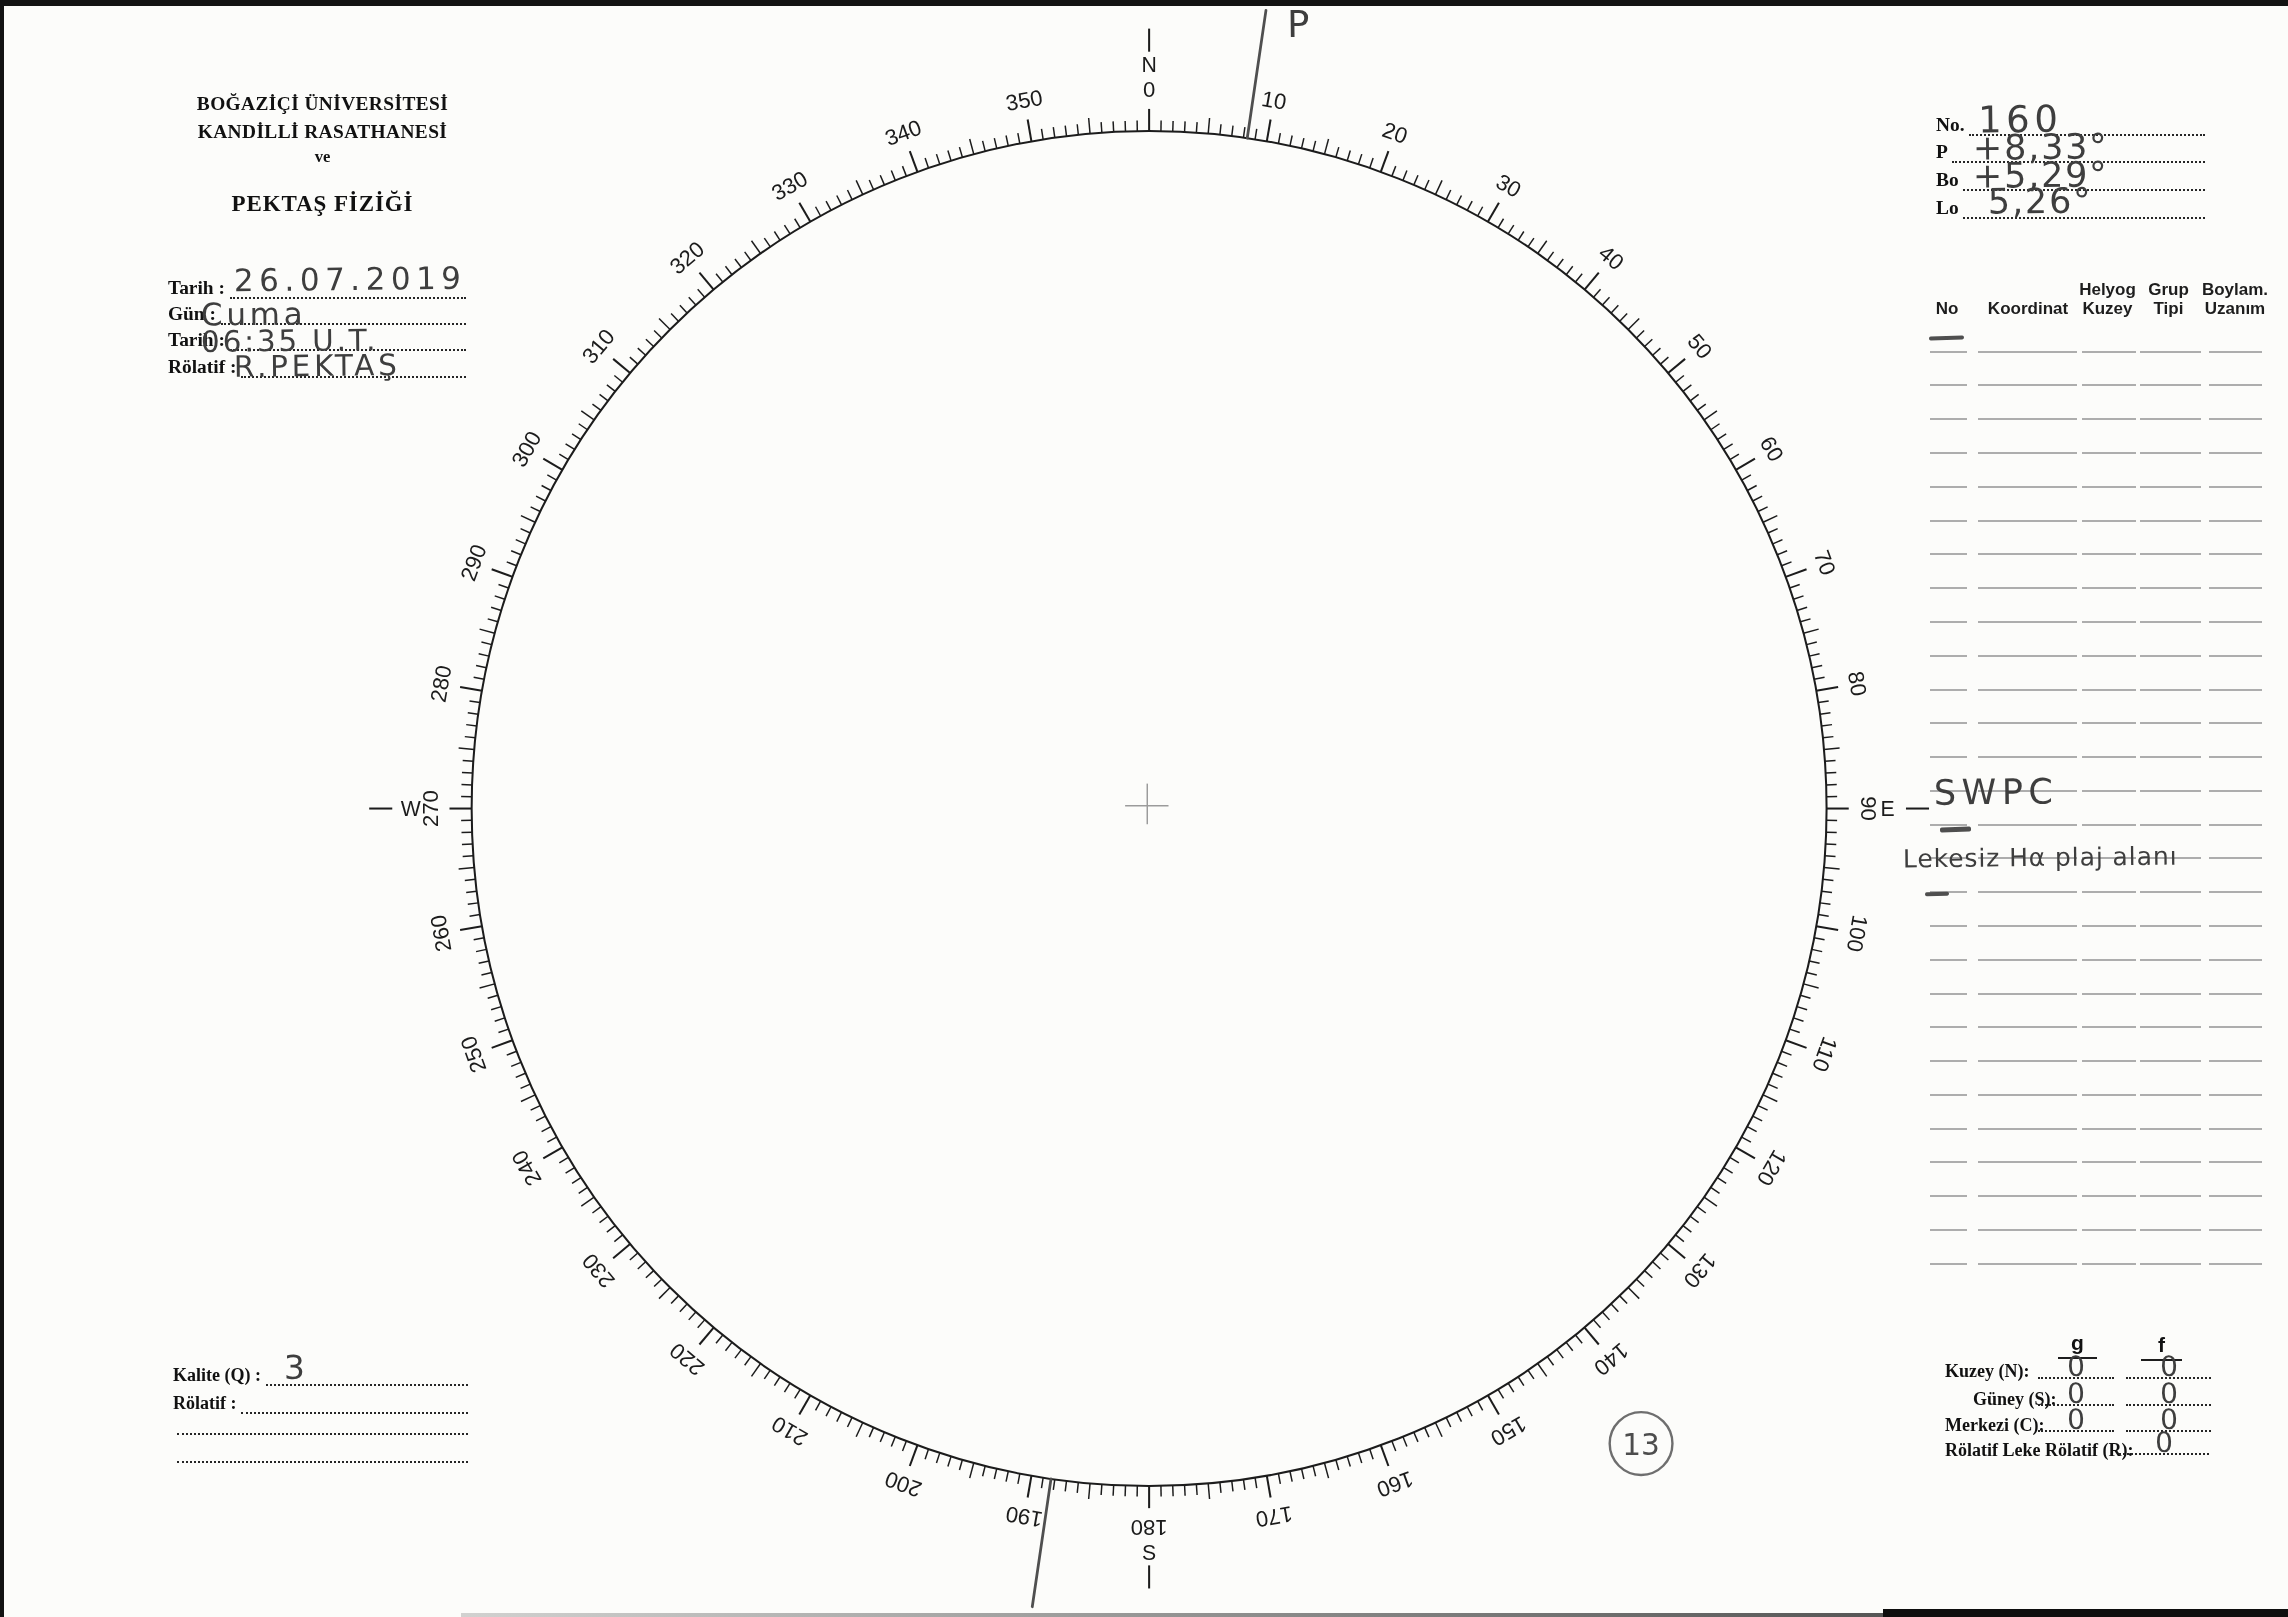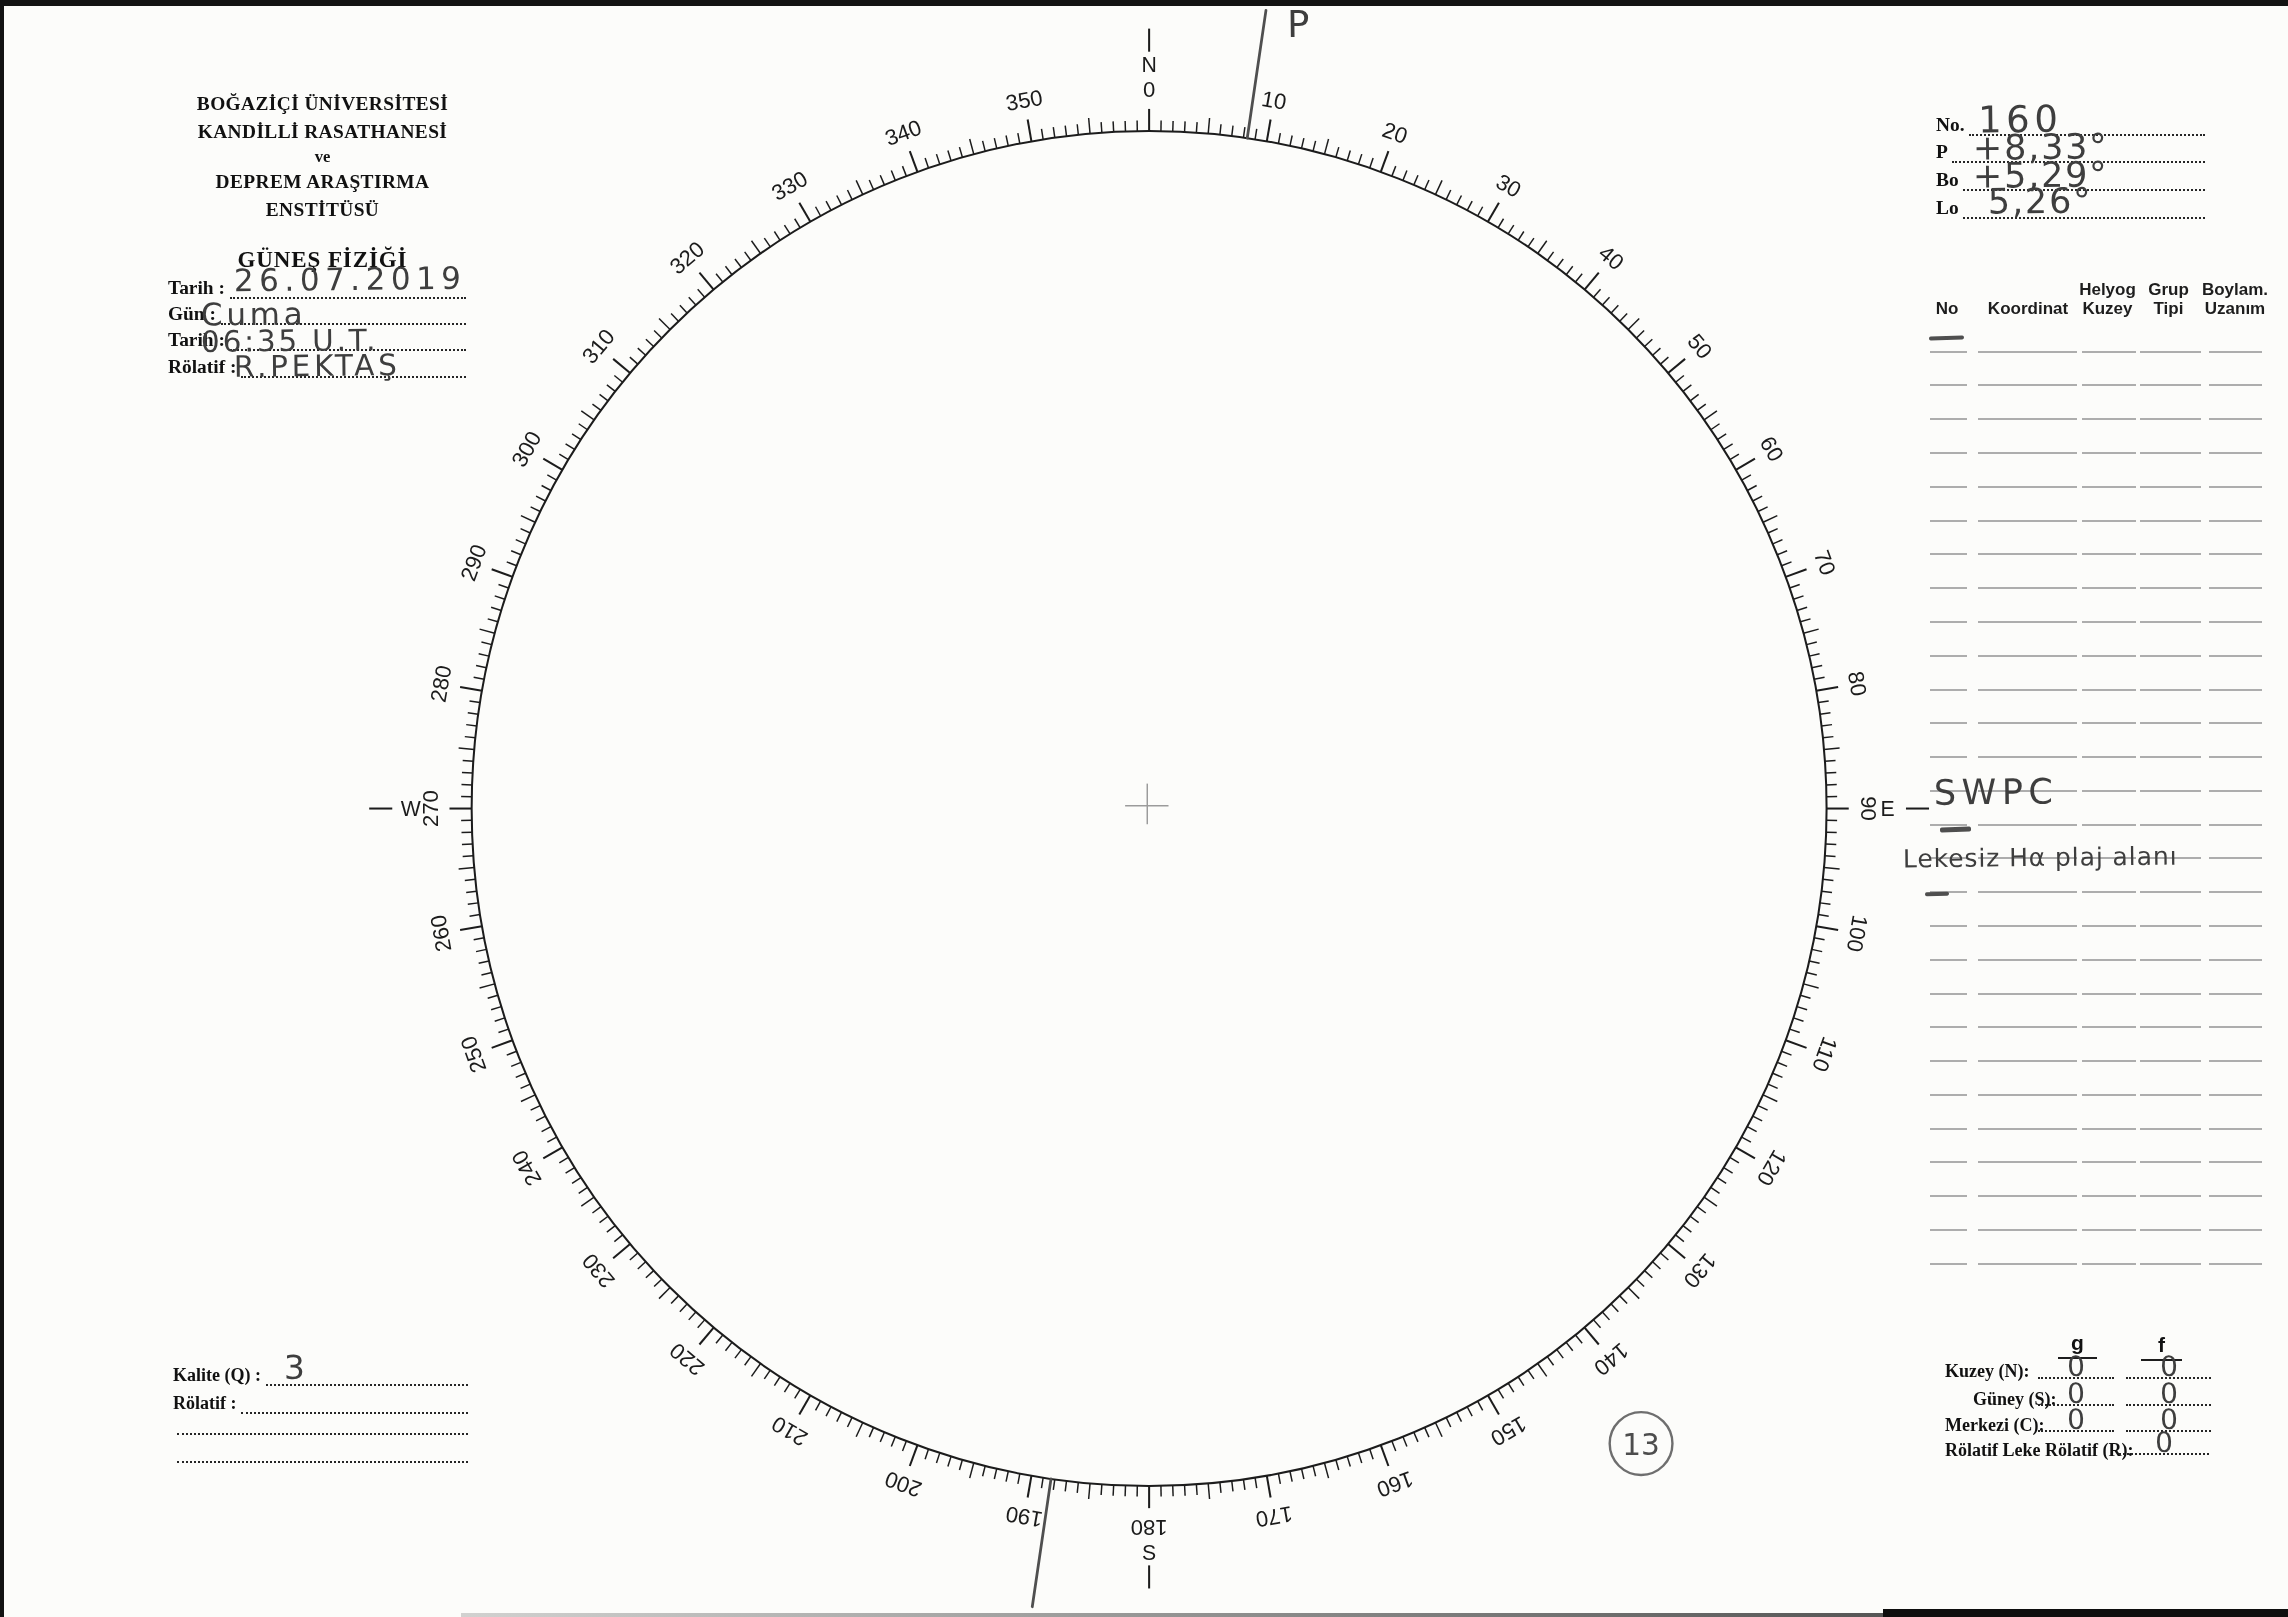--- a/index.html
+++ b/index.html
@@ -491,22 +491,21 @@
 
   <div class="edge edge-top"></div>
   <div class="edge edge-left"></div>
   <div class="edge edge-bottom"></div>
   <div class="edge edge-bottom-dark"></div>
 
   <div class="inst">
     <div class="inst-line">BOĞAZİÇİ ÜNİVERSİTESİ</div>
     <div class="inst-line">KANDİLLİ RASATHANESİ</div>
     <div class="inst-ve">ve</div>
-    <div class="inst-line">DEPREM ARAŞTIRMA ENSTİTÜSÜ</div>
-    <div class="inst-title">GÜNEŞ FİZİĞİ</div>
+    <div class="inst-title">PEKTAŞ FİZİĞİ</div>
   </div>
 
   <div class="form-row" style="left:168px; top:277px; width:298px;">
     <span class="flabel">Tarih :</span>
     <span class="dotline"></span>
     <span class="hw" style="left:66px; top:-13px; font-size:31px; letter-spacing:5.5px;">26.07.2019</span>
   </div>
   <div class="form-row" style="left:168px; top:303px; width:298px;justify-content:flex-end;">
     <span class="flabel">Gün :</span>
     <span class="dotline"></span>

